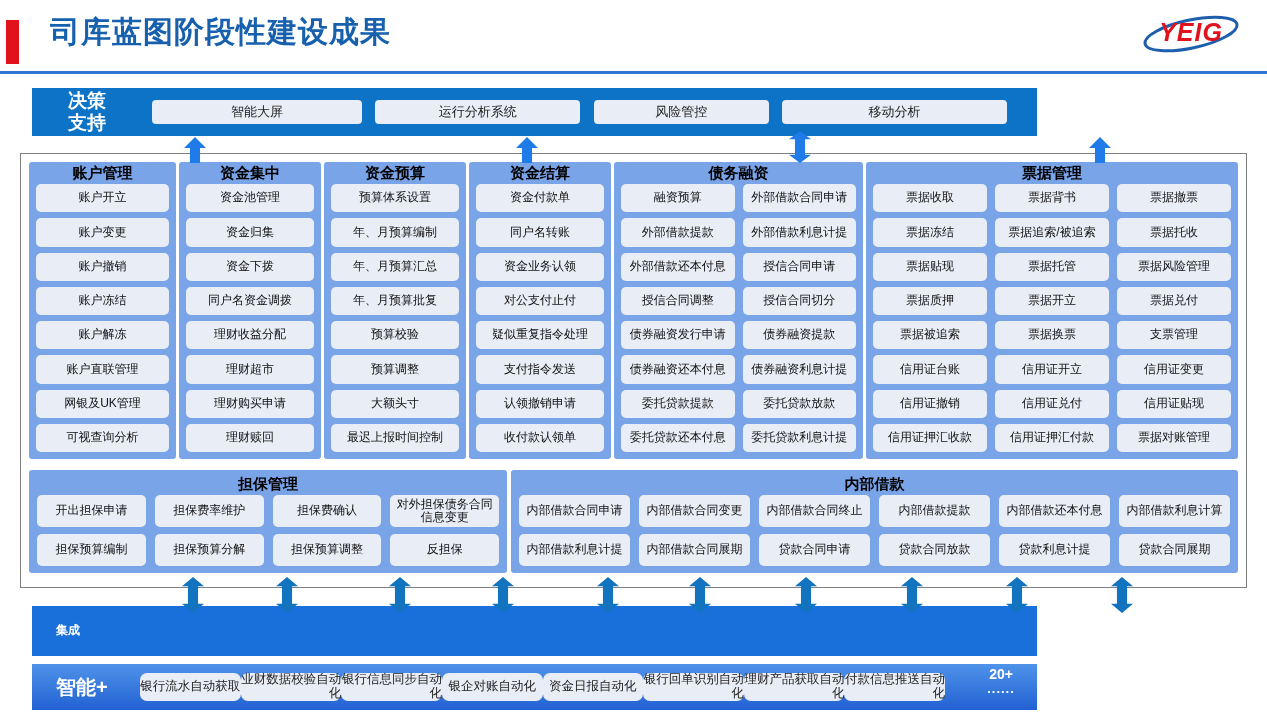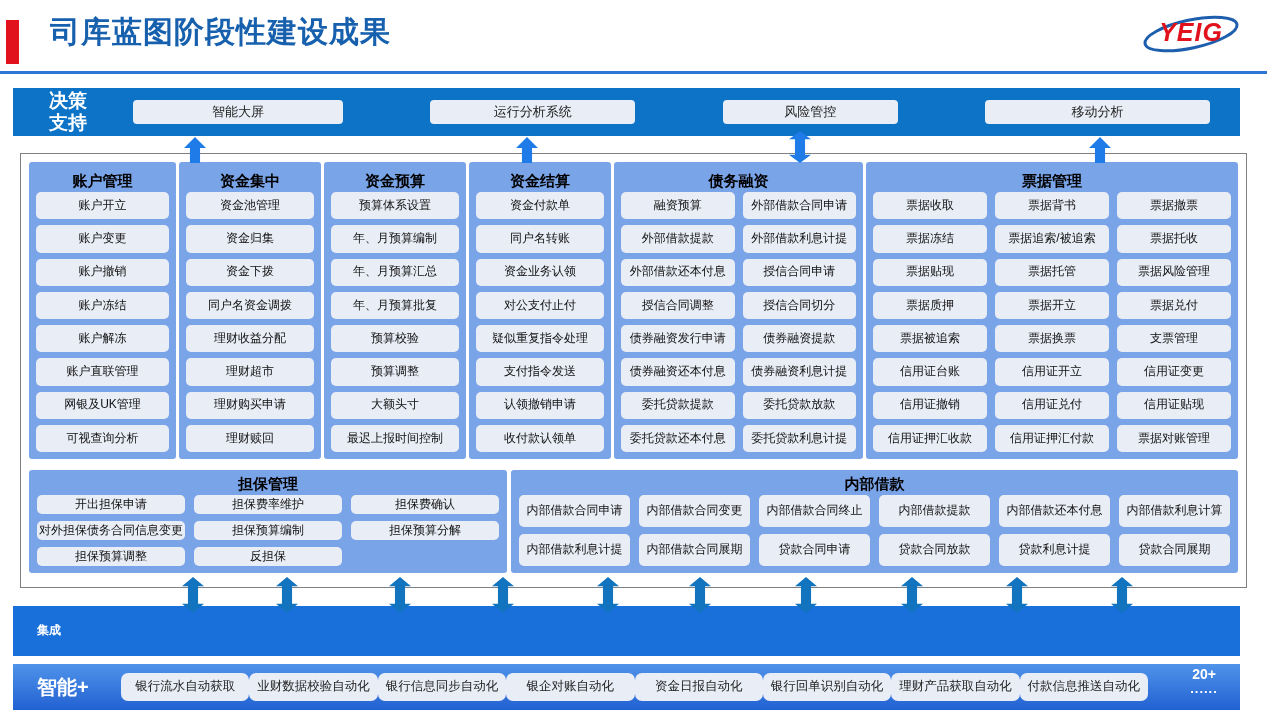--- a/index.html
+++ b/index.html
@@ -12,21 +12,21 @@
   .header-rule{position:absolute;left:0;top:71px;width:1267px;height:3px;background:#2E74D4;}
   .logo{position:absolute;right:25px;top:10px;display:flex;align-items:center;gap:7px;}
   .logo-mark{position:relative;width:102px;height:48px;flex:0 0 auto;}
   .logo-mark svg{position:absolute;left:0;top:0;}
   .logo-abbr{position:absolute;left:0;top:8px;width:100%;text-align:center;font-size:25px;font-weight:bold;
              font-style:italic;color:#E1121C;letter-spacing:1px;}
   .company-cn{font-size:17.5px;font-weight:bold;color:#17519E;white-space:nowrap;}
   .company-en{font-size:7.3px;color:#222;letter-spacing:0.2px;white-space:nowrap;margin-top:1px;}
 
   
-  .band{position:absolute;left:13px;width:1227px;}
+  .band{position:absolute;left:32px;width:1005px;}
   .decision-band{top:88px;height:48px;background:#0D73C6;}
   .band-label{position:absolute;left:36px;top:50%;transform:translateY(-50%);
               color:#fff;font-size:19px;font-weight:bold;line-height:1.15;}
   .box{background:#E9EDF6;border-radius:4px;display:flex;align-items:center;justify-content:center;
        font-size:13px;color:#222;text-align:right;line-height:1.1;}
   .decision-items{position:absolute;left:120px;right:30px;top:12px;height:24px;
                   display:flex;justify-content:space-between;}
   .decision-items div:nth-of-type(1){width:210px;}
   .decision-items div:nth-of-type(2){width:205px;}
   .decision-items div:nth-of-type(3){width:175px;}
@@ -38,36 +38,36 @@
     clip-path:polygon(50% 0,100% 42%,73% 42%,73% 100%,27% 100%,27% 42%,0 42%);}
   .top-arrow.double{top:131px;height:32px;
     clip-path:polygon(50% 0,100% 26%,73% 26%,73% 74%,100% 74%,50% 100%,0 74%,27% 74%,27% 26%,0 26%);}
   .bottom-arrow{top:577px;width:22px;height:36px;background:#1273BE;
     clip-path:polygon(50% 0,100% 26%,73% 26%,73% 74%,100% 74%,50% 100%,0 74%,27% 74%,27% 26%,0 26%);}
 
   
   .main-panel{position:absolute;left:20px;top:153px;width:1227px;height:435px;
               background:#fff;border:1px solid #808080;box-sizing:border-box;}
   .modules-row{position:absolute;left:8px;right:8px;top:8px;height:297px;display:flex;gap:3px;}
-  .module{background:#7AA4E8;border-radius:3px;padding:8px 7px 7px 7px;box-sizing:border-box;
+  .module{background:#7AA4E8;border-radius:3px;padding:0 7px 7px 7px;box-sizing:border-box;
           display:flex;flex-direction:column;flex:0 0 auto;}
   .module-title{text-align:center;font-size:15px;font-weight:bold;color:#000;height:22px;line-height:22px;flex:0 0 auto;}
   .module-items{flex:1;display:grid;gap:6px 8px;grid-auto-rows:minmax(0,1fr);}
   .cols-1{grid-template-columns:1fr;}
   .cols-2{grid-template-columns:repeat(2,1fr);}
   .cols-3{grid-template-columns:repeat(3,1fr);}
   .item{background:#E9EDF6;border-radius:5px;display:flex;align-items:center;justify-content:center;
         font-size:12px;color:#111;text-align:center;line-height:1.12;padding:1px 2px;}
   .sub-row{position:absolute;left:8px;right:8px;top:316px;height:103px;display:flex;gap:4px;}
   .sub-panel{background:#7AA4E8;border-radius:3px;padding:3px 8px 7px 8px;box-sizing:border-box;
              display:flex;flex-direction:column;}
   .guarantee-panel{flex:0 0 478px;}
   .internal-panel{flex:1;}
   .sub-items{flex:1;display:grid;gap:7px 9px;grid-auto-rows:minmax(0,1fr);}
-  .cols-4{grid-template-columns:repeat(3,1fr);}
+  .cols-4{grid-template-columns:repeat(4,1fr);}
   .cols-6{grid-template-columns:repeat(6,1fr);}
 
   
   .integration-band{top:606px;height:50px;background:#1A70DA;}
   .integration-band .band-label{font-size:12px;left:24px;}
   .integration-items{position:absolute;left:122px;right:68px;top:11px;height:28px;
                      display:flex;justify-content:space-between;}
   .integration-items .box{width:98px;border-radius:4px;font-size:12.5px;}
 
   

